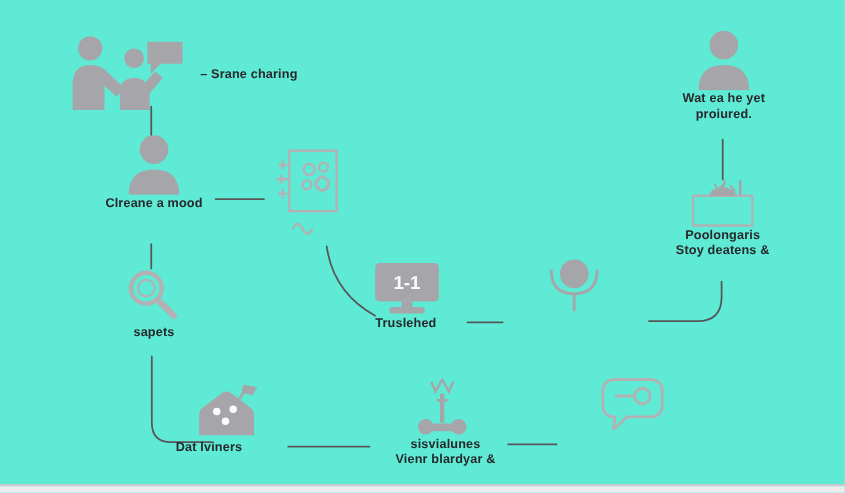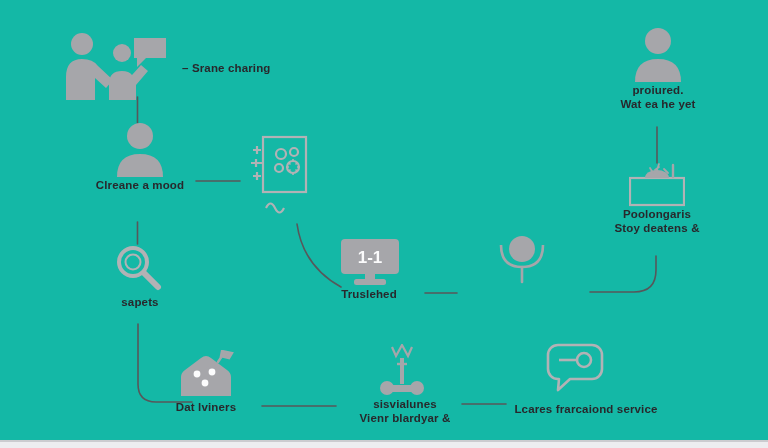--- a/index.html
+++ b/index.html
@@ -1,19 +1,19 @@
 <!DOCTYPE html>
 <html><head>
 <meta charset="utf-8">
 <style>
   html,body{margin:0;padding:0;}
   .canvas{
     position:relative;
     width:768px;height:448px;
-    background:#14b8a6;
+    background:#5eead4;
     overflow:hidden;
     font-family:"Liberation Sans", sans-serif;
   }
   .label{
     position:absolute;
     font-size:11.5px;
     font-weight:700;
     color:#28282c;
     letter-spacing:.15px;
     line-height:1.25;
@@ -111,22 +111,22 @@
     <line x1="23" y1="33" x2="23" y2="48" stroke="#a6a6aa" stroke-width="2.6" stroke-linecap="round"></line>
   </svg>
 
   <svg class="icon" style="left:632px;top:26px" width="52" height="56" viewBox="0 0 52 56">
     <g fill="#a6a6aa">
       <circle cx="26" cy="15" r="13"></circle>
       <path d="M3,56 Q3,33 26,33 Q49,33 49,56 Z"></path>
     </g>
   </svg>
   <div class="label" style="left:592px;top:83px;width:132px">
+    <div>Wat ea he yet</div>
     <div>proiured.</div>
-    <div>Wat ea he yet</div>
   </div>
 
   <svg class="icon" style="left:629px;top:161px" width="56" height="46" viewBox="0 0 56 46">
     <rect x="1" y="17" width="54" height="27" stroke="#b2b2b5" stroke-width="2.2" fill="none"></rect>
     <path d="M16,17 a12,8 0 0 1 24,0 z" fill="#a6a6aa"></path>
     <g stroke="#a6a6aa" stroke-width="1.8" fill="none" stroke-linecap="round">
       <path d="M21,7 l3,5 M30,3 l-2,6 M35,8 l4,4 M26,9 l4,-3"></path>
       <line x1="44" y1="4" x2="44" y2="16" stroke-width="2.4"></line>
     </g>
   </svg>
@@ -138,21 +138,21 @@
   <svg class="icon" style="left:178px;top:350px" width="56" height="46" viewBox="0 0 56 46">
     <path d="M3,46 V27 Q3,23 7,20 L23,8 Q28,4 33,8 L49,20 Q53,23 53,27 V46 Z" fill="#a6a6aa"></path>
     <circle cx="19" cy="24" r="3.4" fill="#fcfcfd"></circle>
     <circle cx="34" cy="22" r="3.4" fill="#fcfcfd"></circle>
     <circle cx="27" cy="33" r="3.4" fill="#fcfcfd"></circle>
     <g stroke="#a6a6aa" stroke-width="2.4" fill="#a6a6aa" stroke-linecap="round">
       <line x1="40" y1="12" x2="46" y2="3"></line>
       <path d="M44,1 l10,2 -3,5 -8,-2 z"></path>
     </g>
   </svg>
-  <div class="label" style="left:148px;top:400px;width:116px">Dat lviners</div>
+  <div class="label" style="left:132px;top:400px;width:116px">Dat lviners</div>
 
   <svg class="icon" style="left:378px;top:344px" width="48" height="52" viewBox="0 0 48 52">
     <g stroke="#a6a6aa" fill="none">
       <path d="M14,3 l4,9 6,-11 6,11 4,-9" stroke-width="2.2"></path>
       <line x1="24" y1="14" x2="24" y2="40" stroke-width="4"></line>
       <line x1="19" y1="20" x2="29" y2="20" stroke-width="2.4"></line>
     </g>
     <g fill="#a6a6aa">
       <circle cx="9" cy="44" r="7"></circle>
       <circle cx="39" cy="44" r="7"></circle>
@@ -164,17 +164,16 @@
     <div>Vienr blardyar &amp;</div>
   </div>
 
   <svg class="icon" style="left:546px;top:343px" width="58" height="50" viewBox="0 0 58 50">
     <g stroke="#b2b2b5" stroke-width="2.6" fill="none" stroke-linejoin="round">
       <path d="M12,2 h34 a10,10 0 0 1 10,10 v14 a10,10 0 0 1 -10,10 H24 l-12,11 1,-11 h-1 A10,10 0 0 1 2,26 V12 A10,10 0 0 1 12,2 Z"></path>
       <line x1="13" y1="17" x2="31" y2="17"></line>
       <circle cx="38" cy="17" r="7"></circle>
     </g>
   </svg>
-  <div class="label" style="left:505px;top:402px;width:162px">Lcares frarcaiond service</div>
 
   <div class="edge-tint"></div>
   <div class="bottom-rule"></div>
 </div>
 
 </body></html>

